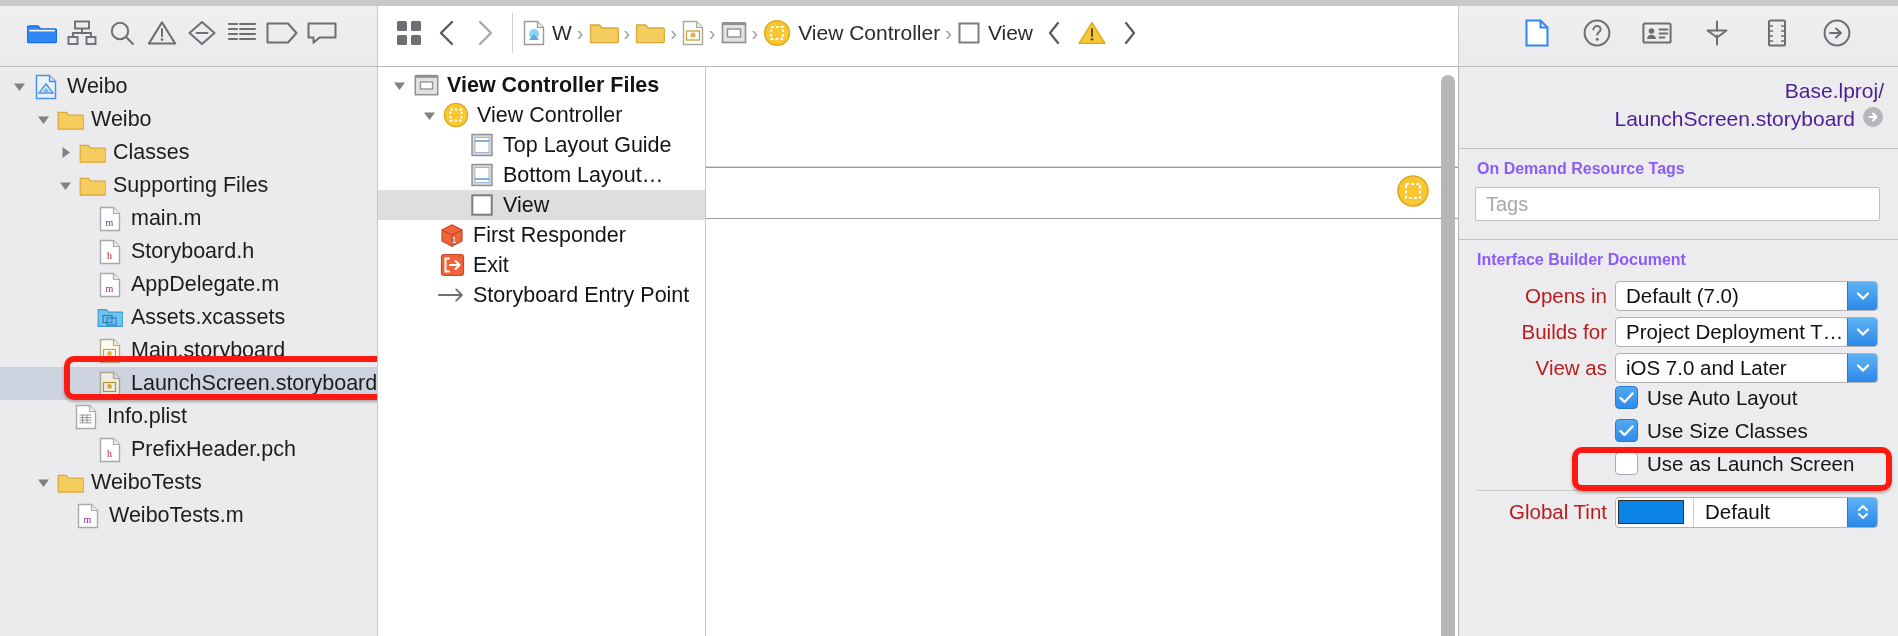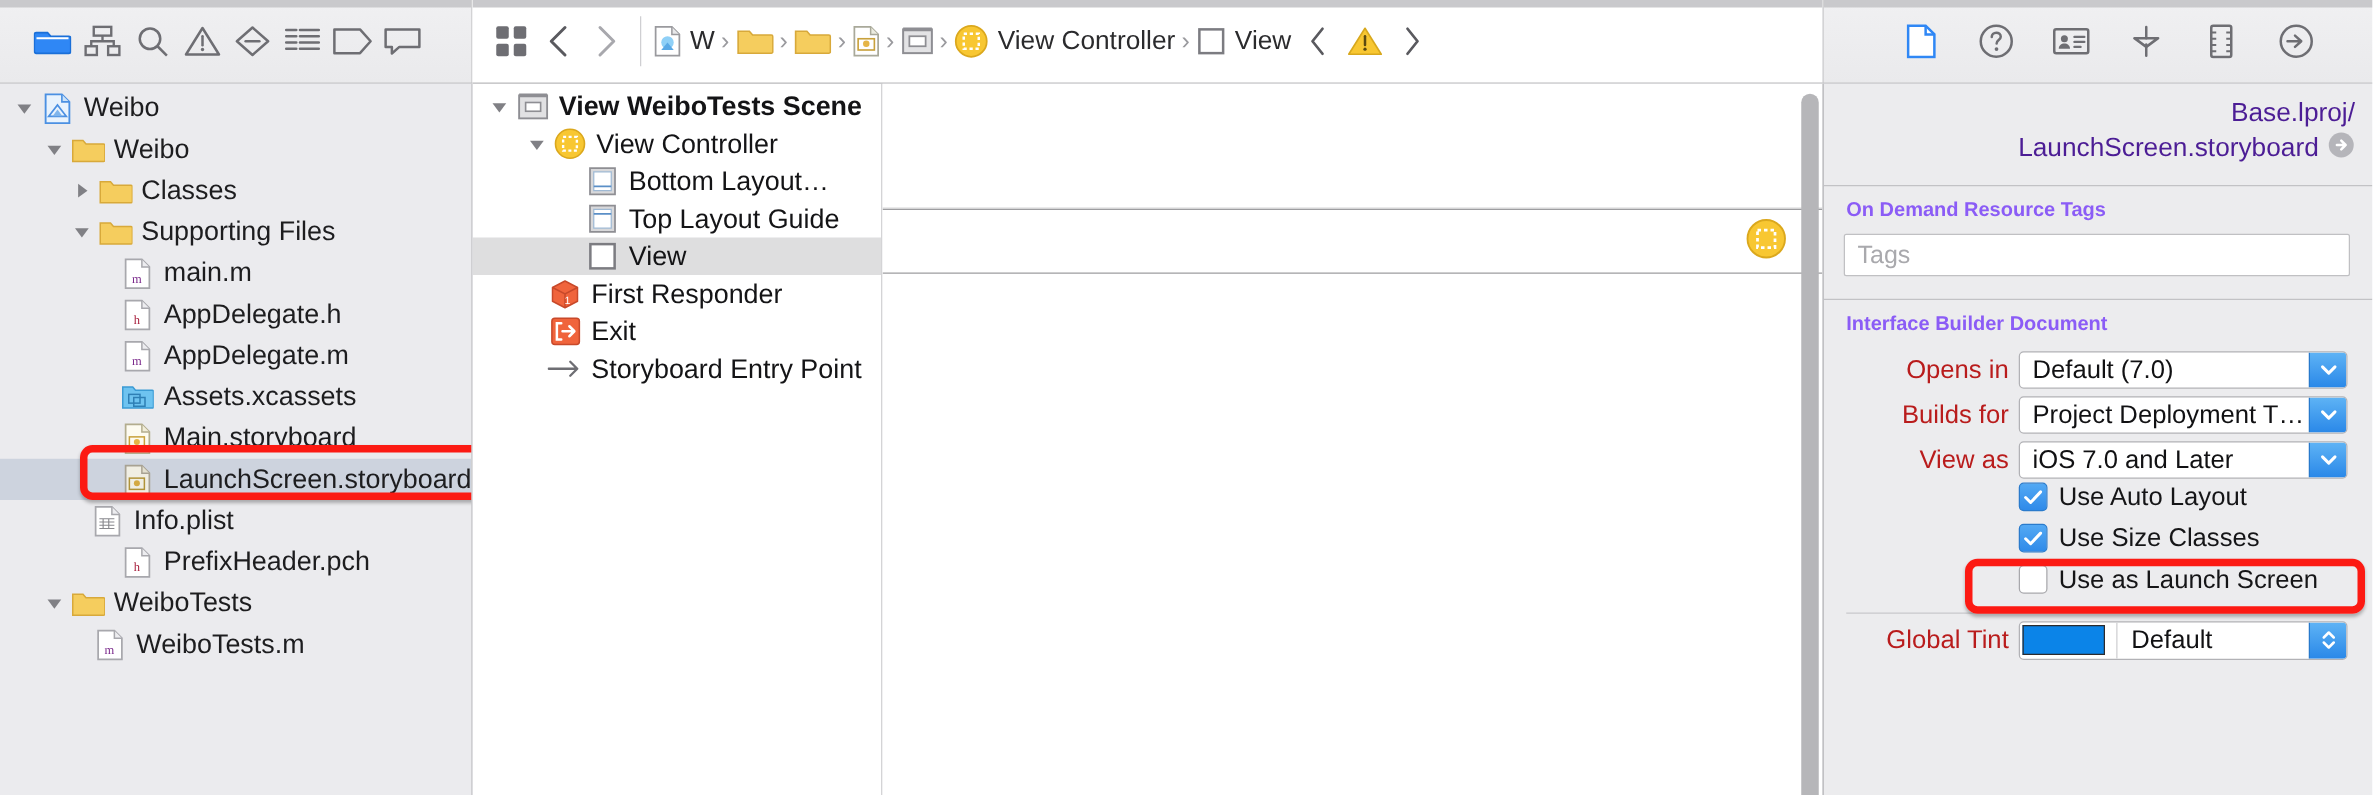--- a/index.html
+++ b/index.html
@@ -477,21 +477,21 @@
       </div>
 
       <div class="nrow" style="padding-left:96px">
         <div class="nicon">
           <svg width="22" height="26" viewBox="0 0 22 26">
               <path d="M1.5 1.5h13l6 6v17h-19z" fill="#fff" stroke="#a8a8ad" stroke-width="1.4"></path>
               <path d="M14.5 1.5v6h6" fill="#ededf0" stroke="#a8a8ad" stroke-width="1.2"></path>
               <text x="10.5" y="20" font-family="Liberation Serif, serif" font-size="10" fill="#a8203e" text-anchor="middle">h</text>
             </svg>
         </div>
-        <span class="nlabel">AppDelegate.h</span>
+        <span class="nlabel">Storyboard.h</span>
       </div>
 
       <div class="nrow" style="padding-left:96px">
         <div class="nicon">
           <svg width="22" height="26" viewBox="0 0 22 26">
               <path d="M1.5 1.5h13l6 6v17h-19z" fill="#fff" stroke="#a8a8ad" stroke-width="1.4"></path>
               <path d="M14.5 1.5v6h6" fill="#ededf0" stroke="#a8a8ad" stroke-width="1.2"></path>
               <text x="10.5" y="20" font-family="Liberation Serif, serif" font-size="10" fill="#7b2a8c" text-anchor="middle">m</text>
             </svg>
         </div>
@@ -593,21 +593,21 @@
               <path d="M2 4.5h11L7.5 12z" fill="#808085"></path>
             </svg>
           </div>
         <div class="nicon">
           <svg width="25" height="23" viewBox="0 0 25 23">
               <rect x="1.3" y="2.3" width="22.4" height="18.4" fill="#e1e1e3" stroke="#8e8e93" stroke-width="1.5"></rect>
               <rect x="6.5" y="8" width="12" height="7" fill="#fff" stroke="#8e8e93" stroke-width="1.3"></rect>
               <path d="M1.3 2.3h22.4" stroke="#8e8e93" stroke-width="3"></path>
             </svg>
         </div>
-        <span>View WeiboTests Scene</span>
+        <span>View Controller Files</span>
       </div>
 
       <div class="orow" style="padding-left:38px">
         <div class="tw">
             <svg width="15" height="15" viewBox="0 0 15 15">
               <path d="M2 4.5h11L7.5 12z" fill="#808085"></path>
             </svg>
           </div>
         <div class="nicon">
           <svg width="26" height="26" viewBox="0 0 26 26">
@@ -616,35 +616,35 @@
             </svg>
         </div>
         <span>View Controller</span>
       </div>
 
       <div class="orow" style="padding-left:90px">
         <div class="nicon">
           <svg width="24" height="26" viewBox="0 0 24 26">
               <rect x="2" y="2.5" width="20" height="21" fill="#d8d8da" stroke="#8e8e93" stroke-width="1.4"></rect>
               <rect x="5" y="5.5" width="14" height="15" fill="#fff" stroke="#9fb9d4" stroke-width="1"></rect>
-              <path d="M5 17h14" stroke="#5b8fc7" stroke-width="1.4"></path>
-            </svg>
-        </div>
-        <span>Bottom Layout…</span>
+              <path d="M5 9h14" stroke="#5b8fc7" stroke-width="1.4"></path>
+            </svg>
+        </div>
+        <span>Top Layout Guide</span>
       </div>
 
       <div class="orow" style="padding-left:90px">
         <div class="nicon">
           <svg width="24" height="26" viewBox="0 0 24 26">
               <rect x="2" y="2.5" width="20" height="21" fill="#d8d8da" stroke="#8e8e93" stroke-width="1.4"></rect>
               <rect x="5" y="5.5" width="14" height="15" fill="#fff" stroke="#9fb9d4" stroke-width="1"></rect>
-              <path d="M5 9h14" stroke="#5b8fc7" stroke-width="1.4"></path>
-            </svg>
-        </div>
-        <span>Top Layout Guide</span>
+              <path d="M5 17h14" stroke="#5b8fc7" stroke-width="1.4"></path>
+            </svg>
+        </div>
+        <span>Bottom Layout…</span>
       </div>
 
       <div class="orow selected" style="padding-left:90px">
         <div class="nicon">
           <svg width="24" height="26" viewBox="0 0 24 26">
               <rect x="2.3" y="3.3" width="19.4" height="19.4" fill="#fff" stroke="#7c7c81" stroke-width="2"></rect>
             </svg>
         </div>
         <span>View</span>
       </div>

